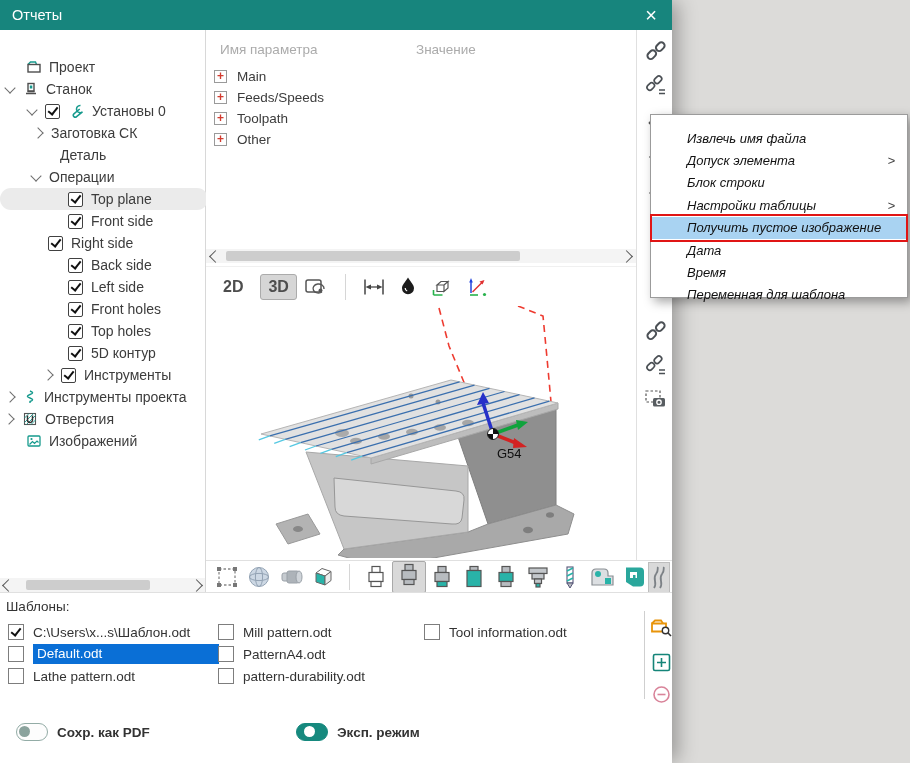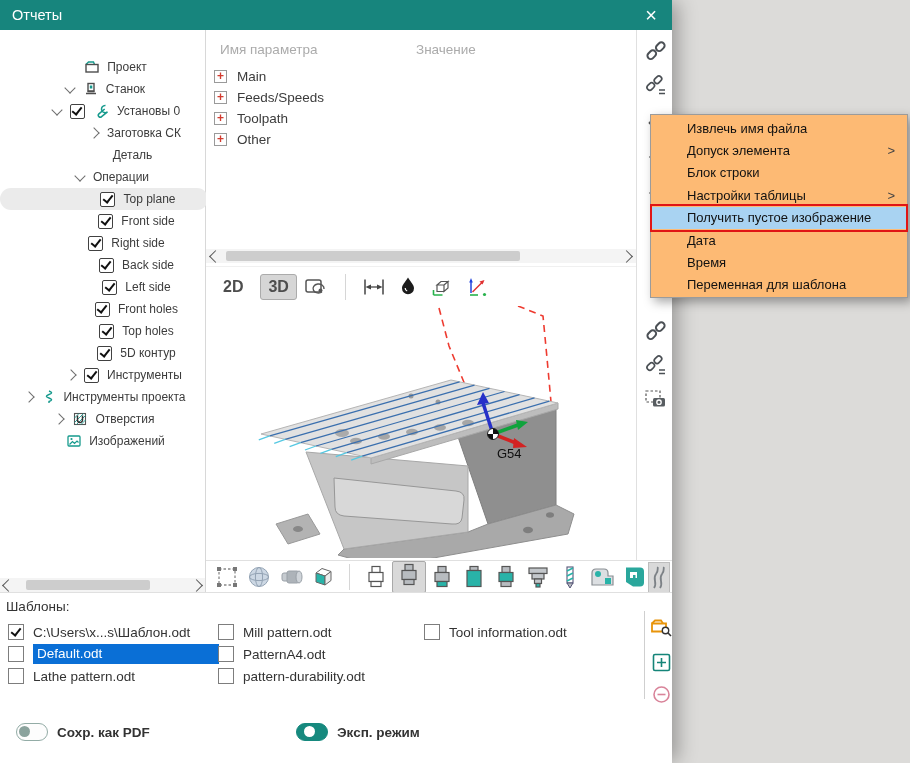--- a/index.html
+++ b/index.html
@@ -10,21 +10,21 @@
           box-shadow:8px 0 18px -2px rgba(0,0,0,.3);}
   .titlebar{position:absolute;left:0;top:0;width:672px;height:30px;background:#17857D;
             display:flex;align-items:center;}
   .titlebar .title{color:#fff;font-size:14.5px;margin-left:12px;}
   .titlebar .close{position:absolute;right:6px;top:0;width:30px;height:30px;color:#fff;
                    font-size:20px;line-height:30px;text-align:center;cursor:default;}
   
   .tree-panel{position:absolute;left:0;top:30px;width:205px;height:562px;background:#fff;
               border-right:1px solid #d8d8d8;}
   .tree-rows{position:absolute;left:0;top:26px;right:0;}
-  .trow{height:22px;display:flex;align-items:center;font-size:12px;color:#3c3c3c;white-space:nowrap;justify-content:center;}
+  .trow{height:22px;display:flex;align-items:center;font-size:14px;color:#3c3c3c;white-space:nowrap;}
   .trow.hl{background:#ebebeb;border-radius:11px;width:208px;box-sizing:border-box;}
   .chev{display:inline-block;width:7px;height:7px;border-right:1.5px solid #6e6e6e;
         border-bottom:1.5px solid #6e6e6e;margin:0 9px 0 2px;flex:none;}
   .chev.down{transform:rotate(45deg);margin-top:-3px;}
   .chev.right{transform:rotate(-45deg);}
   .cb{width:13px;height:13px;border:1.6px solid #414141;border-radius:2px;background:#fff;
       margin-right:8px;position:relative;flex:none;box-sizing:content-box;}
   .cb.checked::after{content:'';position:absolute;left:3.5px;top:0px;width:4px;height:8px;
       border:solid #101010;border-width:0 2px 2px 0;transform:rotate(38deg);}
   .ticon{margin-right:7px;flex:none;}
@@ -55,23 +55,23 @@
   .tb-ic{margin:0 7px;flex:none;}
   .viewport{position:absolute;left:0;top:276px;width:430px;height:254px;background:#fff;}
   .bottom-toolbar{position:absolute;left:0;top:530px;width:466px;height:32px;border-top:1px solid #e0e0e0;
                   display:flex;align-items:center;}
   .bt-ic{margin:0 3px;flex:none;}
   .bt-sel{background:#d9d9d9;border:1px solid #a9a9a9;border-radius:2px;}
   .chipbox{position:absolute;right:2px;top:1px;width:20px;height:30px;background:#d9d9d9;
            border:1px solid #bdbdbd;}
   .iconcol{position:absolute;left:434px;width:32px;}
   
-  #context-menu{position:absolute;left:650px;top:114px;width:258px;height:184px;background:#fdba74;
+  #context-menu{position:absolute;left:650px;top:114px;width:258px;height:184px;background:#ffffff;
      border:1px solid #9b9b9b;box-shadow:4px 4px 10px rgba(0,0,0,.35);z-index:30;box-sizing:border-box;
-     padding-top:2px;}
+     padding-top:12px;font-style:italic;}
   .mitem{height:22.4px;display:flex;align-items:center;padding:0 12px 0 36px;font-size:13px;
          color:#111;position:relative;}
   .mitem .marrow{margin-left:auto;color:#444;font-size:13px;}
   .mitem.hl{background:#a9d3f2;}
   .mitem.hl .redframe{position:absolute;left:-1px;right:-1px;top:-3px;bottom:-3px;
          border:2px solid #e01515;pointer-events:none;}
   
   .templates{position:absolute;left:0;top:592px;width:672px;height:120px;background:#fff;
              border-top:1px solid #e0e0e0;font-size:13.5px;color:#333;}
   .tpl-head{position:absolute;left:6px;top:6px;}
@@ -123,28 +123,28 @@
       <span>Станок</span>
     </div>
     <div class="trow" style="padding-left:26px">
       <span class="chev down"></span>
       <span class="cb checked"></span>
       <svg class="ticon" width="17" height="16">
               <path d="M12.5 2.5 a3.6 3.6 0 1 0 2 6.3 L8.6 13.6 a1.9 1.9 0 0 1-2.7-2.7 L11.7 6" fill="none" stroke="#169A8D" stroke-width="1.5"></path>
             </svg>
       <span>Установы 0</span>
     </div>
-    <div class="trow" style="padding-left:64px">
+    <div class="trow" style="padding-left:32px">
       <span class="chev right"></span>
       <span>Заготовка СК</span>
     </div>
     <div class="trow" style="padding-left:60px">
       <span>Деталь</span>
     </div>
-    <div class="trow" style="padding-left:18px">
+    <div class="trow" style="padding-left:30px">
       <span class="chev down"></span>
       <span>Операции</span>
     </div>
     <div class="trow hl" style="padding-left:68px">
       <span class="cb checked"></span>
       <span>Top plane</span>
     </div>
     <div class="trow" style="padding-left:68px">
       <span class="cb checked"></span>
       <span>Front side</span>

